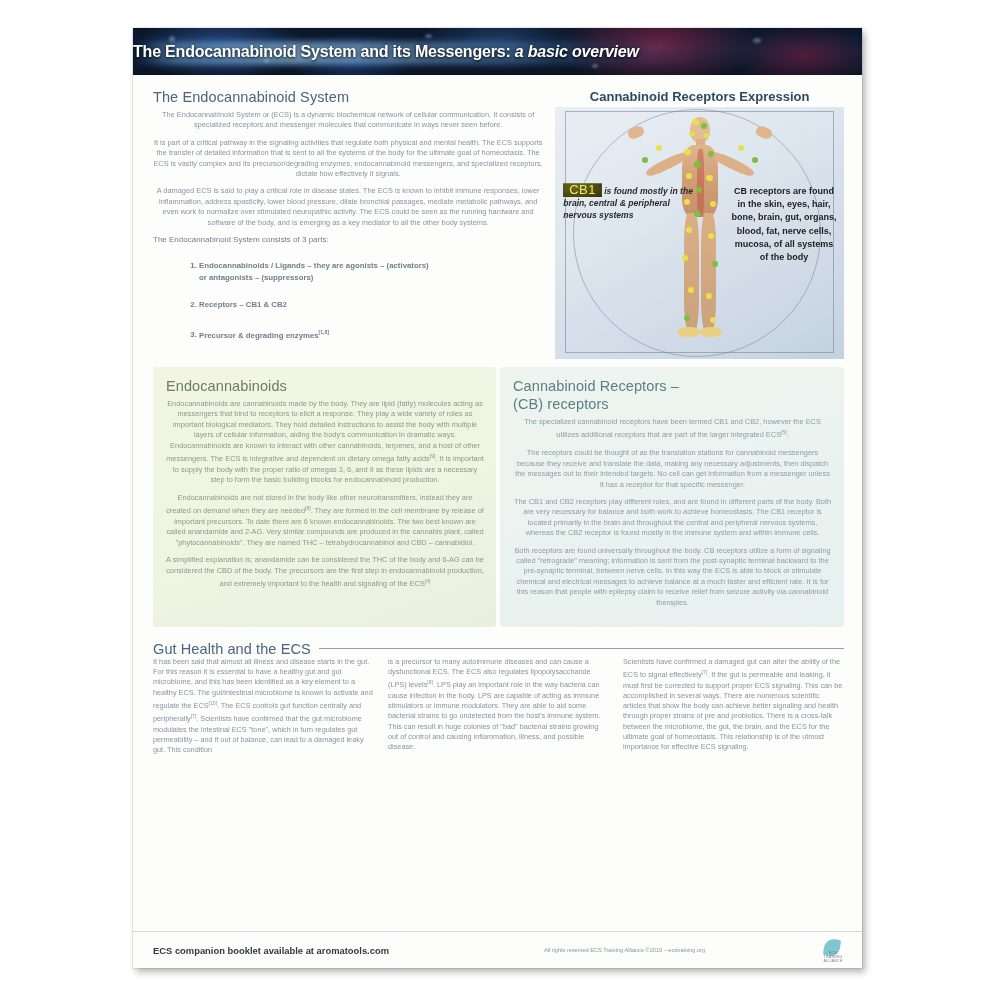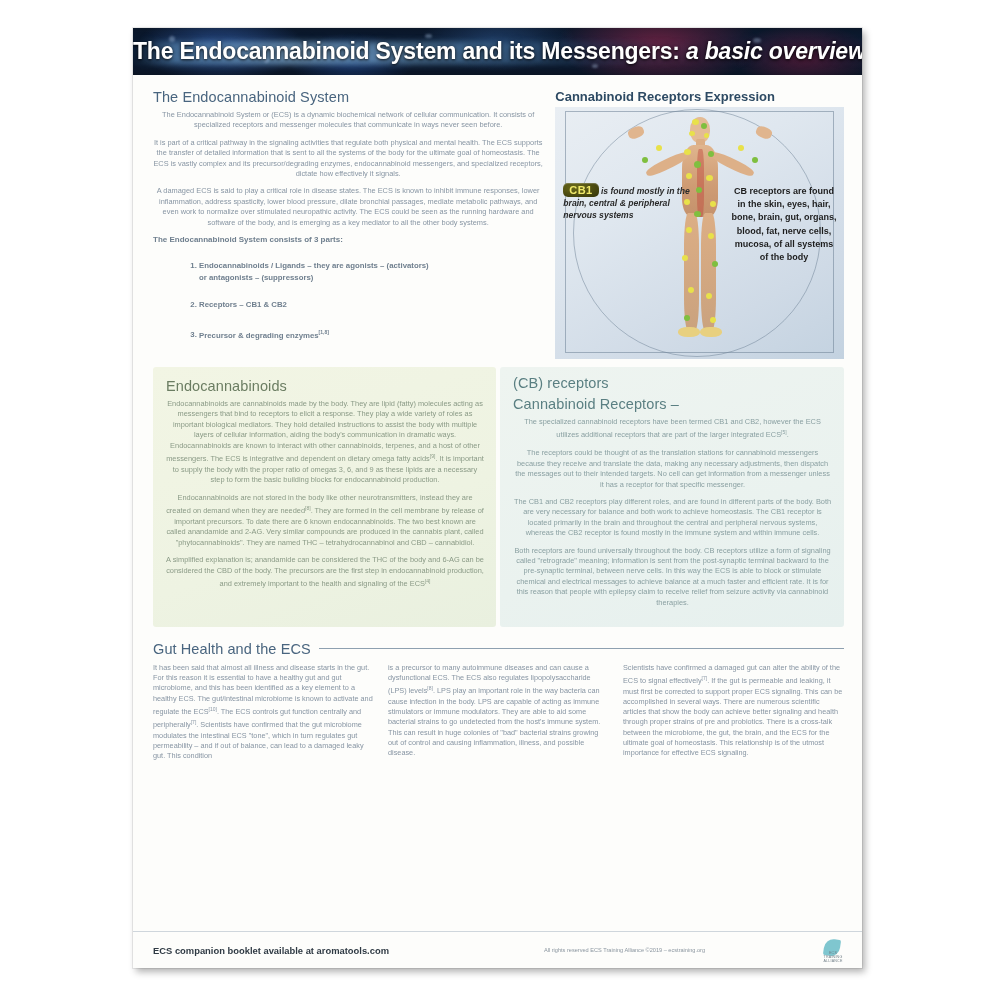--- a/index.html
+++ b/index.html
@@ -61,24 +61,24 @@
   #banner .speck {
     position: absolute;
     border-radius: 50%;
     background: rgba(190,215,245,0.35);
     filter: blur(1px);
   }
   #banner-title {
     position: relative;
     z-index: 3;
     color: #ffffff;
-    font-size: 23px;
+    font-size: 16px;
     font-weight: bold;
     letter-spacing: -0.2px;
-    text-align: center;
+    text-align: left;
     line-height: 47px;
     white-space: nowrap;
     text-shadow: 0 1px 3px rgba(0,0,0,0.85), 0 0 8px rgba(0,0,0,0.6);
   }
   #banner-title .sub {
     font-style: italic;
     font-weight: bold;
   }
 
   .sec-h {
@@ -108,36 +108,37 @@
     display: flex;
     padding: 14px 18px 8px 20px;
     gap: 12px;
   }
   #top-left { width: 392px; }
   #top-right { width: 290px; position: relative; }
 
   #list-lead {
     font-size: 8px;
     color: #6f7f8e;
-    font-weight: bold;
+    font-weight: normal;
     margin: 3px 0 2px 0;
   }
   ol.parts {
     margin: 0;
     padding-left: 30px;
     font-size: 7.8px;
     color: #6f7f8e;
     font-weight: bold;
     line-height: 11.5px;
   }
   ol.parts li { margin: 16px; }
   ol.parts li .cont { display: block; }
 
   
   #diagram-title {
+    text-align: center;
     color: #2d4a63;
     font-size: 13px;
     font-weight: bold;
     margin-bottom: 3px;
   }
   #diagram {
     position: relative;
     height: 252px;
     background: linear-gradient(150deg, #e9eef3 0%, #dfe7ef 35%, #cfdae6 75%, #c3d2e0 100%);
     overflow: hidden;
@@ -170,24 +171,24 @@
   .footR { left: 66px; top: 212px; width: 22px; height: 10px; background:#e8d07f; border-radius:45%; }
   .spine { left: 63px; top: 34px; width: 7px; height: 68px; background: rgba(190,70,60,0.45); border-radius: 30%; }
   .dot { position: absolute; border-radius: 50%; }
 
   .cb-block { position: absolute; font-style: italic; font-weight: bold; font-size: 8.6px; color:#2a2a2a; line-height: 12px; }
   .cb-badge {
     display: inline-block;
     background: radial-gradient(ellipse at 35% 30%, #6b6a18, #33330a);
     color: #f0e96a;
     font-style: normal;
-    font-weight: bold;
-    font-size: 11px;
+    font-weight: normal;
+    font-size: 13px;
     padding: 1px 6px;
-    border-radius: 5px;
+    border-radius: 0;
     letter-spacing: 0.4px;
     box-shadow: inset 0 1px 1px rgba(255,255,255,0.25);
   }
   #cb1-block { left: 8px; top: 76px; width: 140px; }
   #cb2-block { left: 8px; top: 158px; width: 130px; }
   #cb-right {
     position: absolute;
     right: 6px; top: 78px;
     width: 108px;
     text-align: center;
@@ -211,21 +212,21 @@
   }
   #panel-right {
     width: 343px;
     background: linear-gradient(160deg, #eef4f0 0%, #eaf2ef 60%, #e6f0ee 100%);
     border-radius: 3px;
     padding: 11px 12px 12px 13px;
   }
 
   
   #gut-sec { padding: 14px 18px 0 20px; }
-  #gut-head-row { display: flex; align-items: center; gap: 8px; margin-bottom: 6px; }
+  #gut-head-row { display: flex; align-items: center; gap: 8px; margin-bottom: 0; }
   #gut-head-row .rule { flex: 1; height: 1px; background: #8ea0b0; }
   #gut-cols { display: flex; gap: 14px; }
   #gut-cols .col { width: 222px; }
   #gut-cols .col p { font-size: 7.3px; line-height: 10.2px; color: #8795a3; margin: 0; }
 
   
   #footer {
     position: absolute;
     left: 0; right: 0; bottom: 0;
     height: 36px;
@@ -351,22 +352,22 @@
     <div id="mid-sec">
 
       <div id="panel-left">
         <h2 class="sec-h green">Endocannabinoids</h2>
         <p class="body-t greenish"><span>Endocannabinoids are cannabinoids made by the body. They are lipid (fatty) molecules acting as messengers that bind to receptors to elicit a response. They play a wide variety of roles as important biological mediators. They hold detailed instructions to assist the body with multiple layers of cellular information, aiding the body's communication in dramatic ways. Endocannabinoids are known to interact with other cannabinoids, terpenes, and a host of other messengers. The ECS is integrative and dependent on dietary omega fatty acids</span><sup>[9]</sup><span>. It is important to supply the body with the proper ratio of omegas 3, 6, and 9 as these lipids are a necessary step to form the basic building blocks for endocannabinoid production.</span></p>
         <p class="body-t greenish"><span>Endocannabinoids are not stored in the body like other neurotransmitters, instead they are created on demand when they are needed</span><sup>[8]</sup><span>. They are formed in the cell membrane by release of important precursors. To date there are 6 known endocannabinoids. The two best known are called anandamide and 2-AG. Very similar compounds are produced in the cannabis plant, called "phytocannabinoids". They are named THC – tetrahydrocannabinol and CBD – cannabidiol.</span></p>
         <p class="body-t greenish"><span>A simplified explanation is; anandamide can be considered the THC of the body and 6-AG can be considered the CBD of the body. The precursors are the first step in endocannabinoid production, and extremely important to the health and signaling of the ECS</span><sup>[4]</sup></p>
       </div>
 
       <div id="panel-right">
+        <h2 class="sec-h teal">Cannabinoid Receptors –</h2>
         <h2 class="sec-h teal" style="margin-top:-3px;">(CB) receptors</h2>
-        <h2 class="sec-h teal">Cannabinoid Receptors –</h2>
         <p class="body-t tealish"><span>The specialized cannabinoid receptors have been termed CB1 and CB2, however the ECS utilizes additional receptors that are part of the larger integrated ECS</span><sup>[5]</sup><span>.</span></p>
         <p class="body-t tealish">The receptors could be thought of as the translation stations for cannabinoid messengers because they receive and translate the data, making any necessary adjustments, then dispatch the messages out to their intended targets. No cell can get information from a messenger unless it has a receptor for that specific messenger.</p>
         <p class="body-t tealish">The CB1 and CB2 receptors play different roles, and are found in different parts of the body. Both are very necessary for balance and both work to achieve homeostasis. The CB1 receptor is located primarily in the brain and throughout the central and peripheral nervous systems, whereas the CB2 receptor is found mostly in the immune system and within immune cells.</p>
         <p class="body-t tealish">Both receptors are found universally throughout the body. CB receptors utilize a form of signaling called "retrograde" meaning; information is sent from the post-synaptic terminal backward to the pre-synaptic terminal, between nerve cells. In this way the ECS is able to block or stimulate chemical and electrical messages to achieve balance at a much faster and efficient rate. It is for this reason that people with epilepsy claim to receive relief from seizure activity via cannabinoid therapies.</p>
       </div>
     </div>
 
     <div id="gut-sec">
       <div id="gut-head-row">
         <h2 class="sec-h" style="margin:0;">Gut Health and the ECS</h2>

